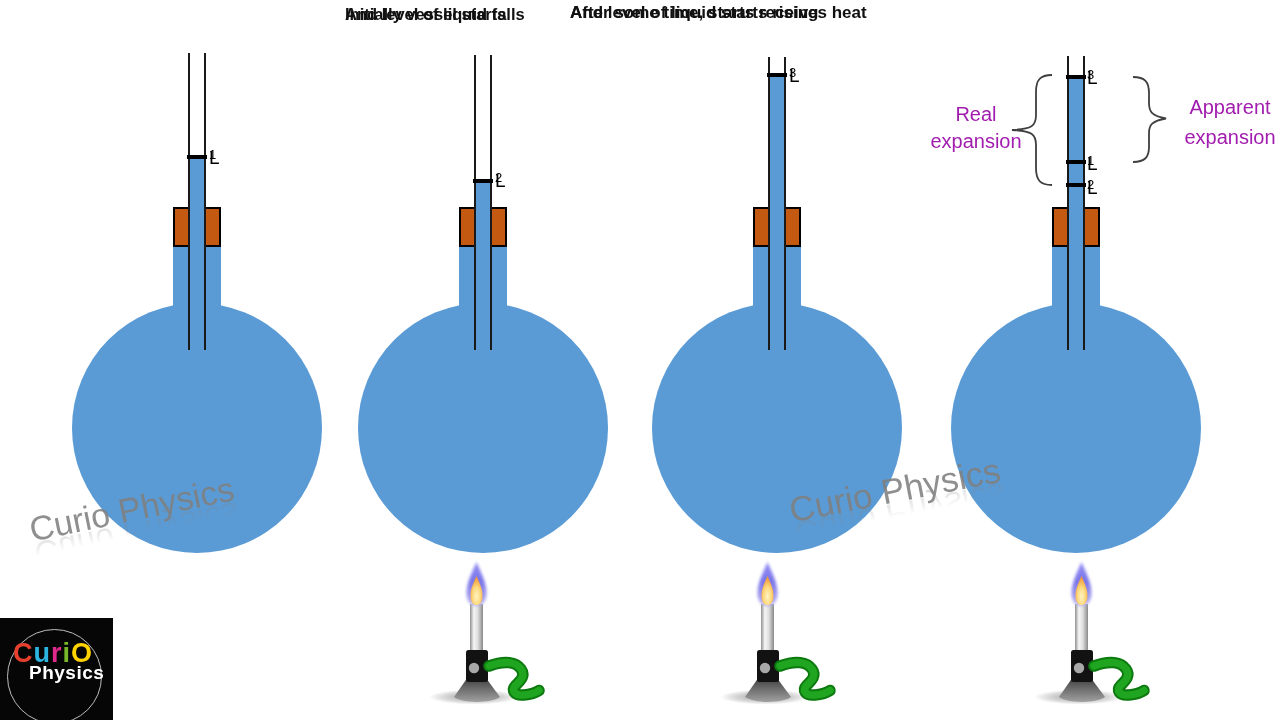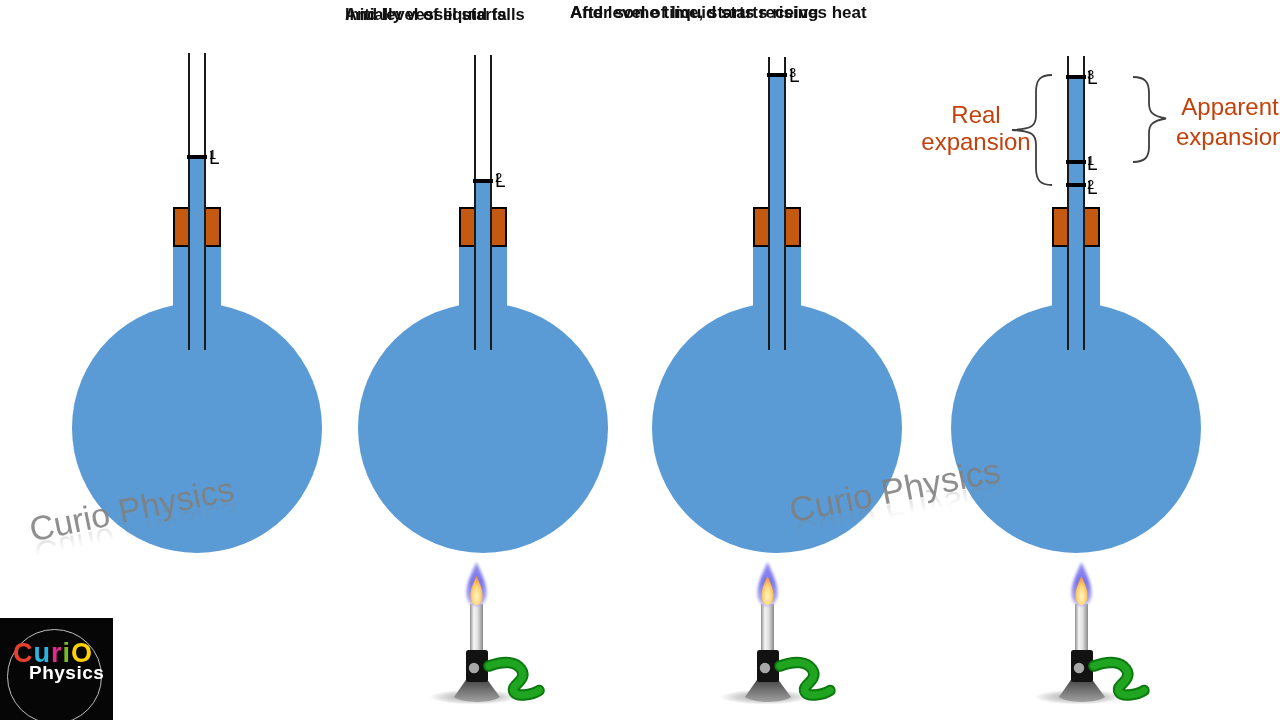--- a/index.html
+++ b/index.html
@@ -17,21 +17,21 @@
   .flask-body{width:250px;height:250px;border-radius:50%;background:#5B9BD5;}
   .flask-neck{width:48px;height:72px;background:#5B9BD5;}
   .cork{width:48px;height:40px;background:#C45911;border:2px solid #000;}
   .liquid-col{width:14px;background:#5B9BD5;}
   .cap-line{width:2px;background:#1a1a1a;}
   .level-mark{width:20px;height:4px;background:#000;}
   .lvl{font-size:19px;color:#000;white-space:nowrap;line-height:1.1;}
   .lvl sub{font-size:13px;position:static;}
 
   
-  .anno{font-size:24px;color:#c2410c;text-align:center;line-height:27px;}
+  .anno{font-size:20px;color:#a21caf;text-align:center;line-height:27px;}
   #annoReal{left:918px;top:101px;width:116px;}
   #annoApp{left:1176px;top:92px;width:108px;line-height:30px;}
   #braces{left:950px;top:55px;}
 
   
   .burner{width:130px;height:150px;}
 
   
   .wm{white-space:nowrap;font-size:34px;color:rgba(128,128,128,0.88);transform-origin:left top;z-index:6;}
   .wm .main{position:static;}

